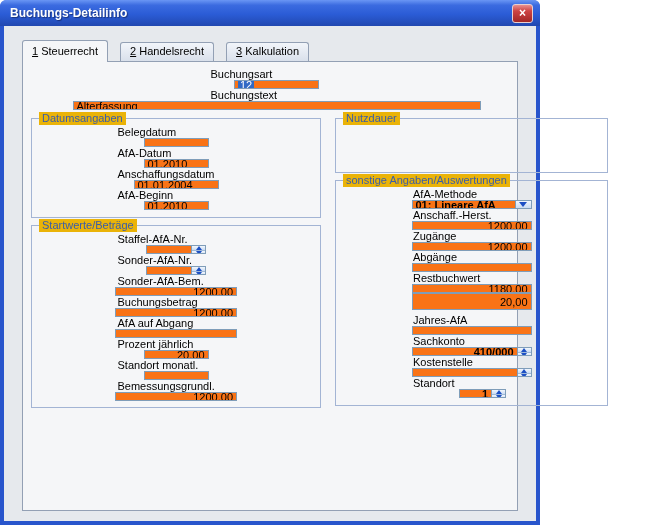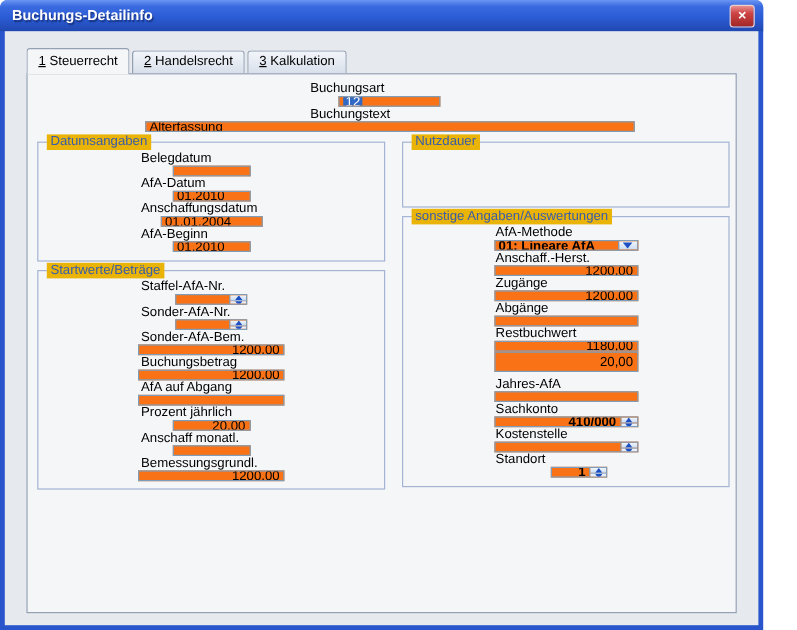--- a/index.html
+++ b/index.html
@@ -1,29 +1,29 @@
 <!DOCTYPE html>
 <html><head>
 <meta charset="utf-8">
 <style>
   html,body{margin:0;padding:0;width:664px;height:525px;overflow:hidden;background:#fff;}
   *{box-sizing:border-box;}
-  .window{width:636px;height:525px;background:#2855CC;border-radius:7px 7px 0 0;
+  .window{width:540px;height:525px;background:#2855CC;border-radius:7px 7px 0 0;
           font-family:"Liberation Sans",sans-serif;font-size:11px;color:#000;}
   .titlebar{height:26px;display:flex;align-items:center;padding:0 7px 0 10px;
             background:linear-gradient(to bottom,#6A96F4 0%,#3B6BE0 20%,#2B5CD6 55%,#2148B0 100%);
             border-radius:6px 6px 0 0;}
   .title{flex:1;color:#fff;font-weight:bold;font-size:12px;text-shadow:1px 1px 1px rgba(10,20,60,.55);}
   .closebtn{width:21px;height:19px;border:1px solid #E9CFCF;border-radius:3px;
             background:linear-gradient(to bottom,#E89090 0%,#CE4444 35%,#A22626 100%);
             color:#fff;font-size:12px;font-weight:bold;display:flex;align-items:center;justify-content:center;cursor:default;}
   .client{margin:0 4px 4px;height:495px;background:#E6E9ED;padding-top:13px;}
   .tabs{display:flex;align-items:flex-end;height:22px;margin-left:18px;position:relative;z-index:2;}
   .tab{height:19px;padding:2px 9px 3px;border:1px solid #93A0B4;border-bottom:none;border-radius:3px 3px 0 0;
-       background:linear-gradient(#F2F5FA,#D9E0EB);margin-right:2px;white-space:nowrap;}
+       background:linear-gradient(#F2F5FA,#D9E0EB);margin-right:12px;white-space:nowrap;}
   .tab span{white-space:pre;}
   .tab .ak{text-decoration:underline;}
   .tab.active{height:22px;padding-top:4px;background:#F5F6F8;margin-bottom:-1px;position:relative;z-index:3;}
   .panel{position:relative;margin:0 18px;height:450px;background:#F5F6F8;border:1px solid #93A0B4;
          padding:6px 0 0 13px;}
   .frow{display:flex;align-items:center;height:21px;flex-direction:column;}
   .lbl{width:138px;padding-left:3px;}
   .group{position:absolute;border:1px solid #A3B4D4;padding-top:7px;}
   .gtitle{position:absolute;top:-7px;left:7px;background:#eab308;padding:0 3px;color:#3A5DA8;line-height:13px;}
   .group .lbl{width:135px;padding-left:9px;}
@@ -141,21 +141,21 @@
         </div>
         <div class="frow">
           <span class="lbl">AfA auf Abgang</span>
           <div class="input num w122"><span></span></div>
         </div>
         <div class="frow">
           <span class="lbl">Prozent jährlich</span>
           <div class="input num w65"><span>20,00</span></div>
         </div>
         <div class="frow">
-          <span class="lbl">Anschaff monatl.</span>
+          <span class="lbl">Standort monatl.</span>
           <div class="input num w65"><span></span></div>
         </div>
         <div class="frow">
           <span class="lbl">Bemessungsgrundl.</span>
           <div class="input num w122"><span>1200,00</span></div>
         </div>
       </div>
 
       <div class="group g-nutz">
         <span class="gtitle">Nutzdauer</span>

